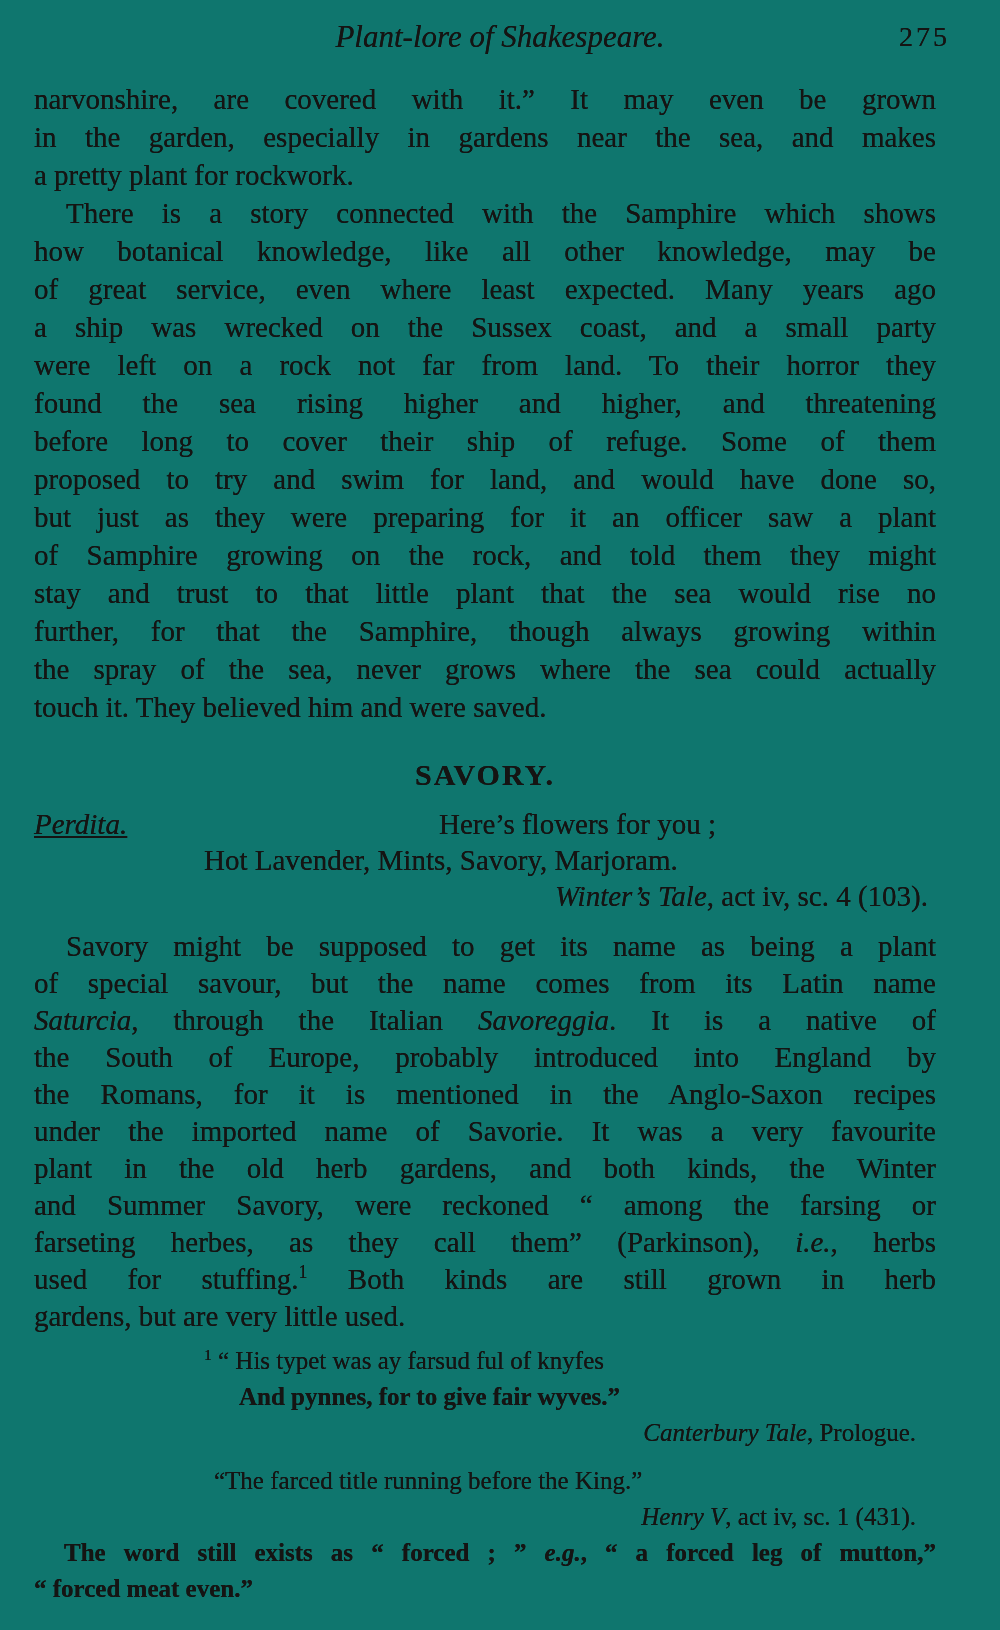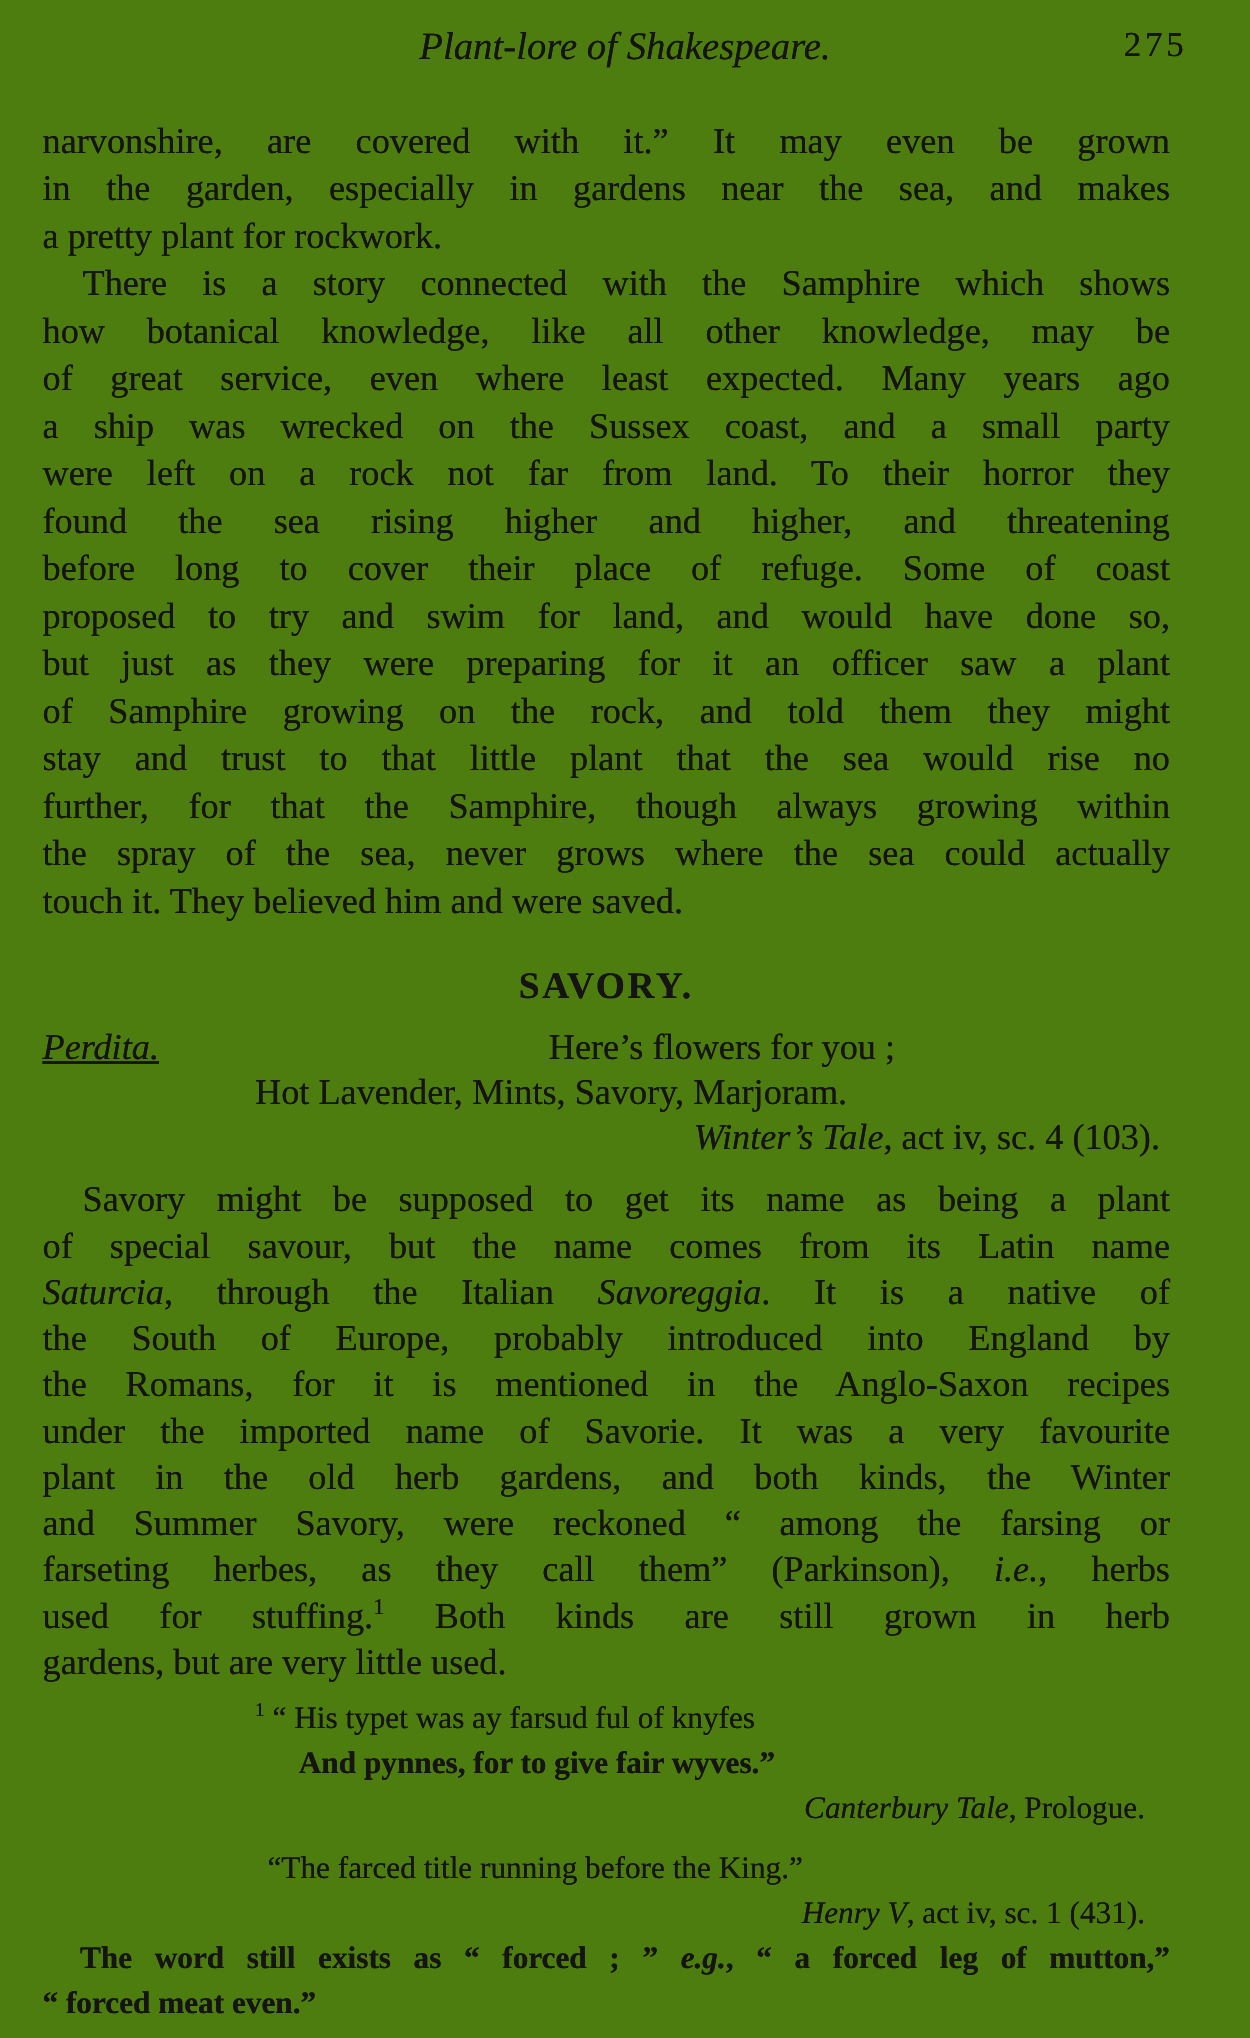--- a/index.html
+++ b/index.html
@@ -1,28 +1,28 @@
 <!DOCTYPE html>
 <html><head>
 <meta charset="utf-8">
 <style>
   html,body{margin:0;padding:0;background:#ffffff;}
   .page{
     position:relative;
     width:1000px;height:1630px;
-    background:#4d7c0f;
+    background:#0f766e;
     color:#151413;
     font-family:"Liberation Serif","DejaVu Serif",serif;
     overflow:hidden;
     text-shadow:0 0 0.4px currentColor; 
   }
   .running-header{position:absolute;top:16px;left:34px;right:34px;height:42px;}
   .header-title{text-align:center;font-style:italic;font-size:31px;line-height:42px;}
   .page-number{position:absolute;top:0;right:16px;font-size:28px;line-height:42px;letter-spacing:3px;}
-  .content{position:absolute;top:94px;left:34px;width:902px;}
+  .content{position:absolute;top:80px;left:34px;width:902px;}
   .tline{font-size:29px;line-height:38px;text-align:justify;text-align-last:justify;}
   .para .tline:last-child{text-align-last:left;}
   .indent .tline:first-child{text-indent:32px;}
   .section-heading{margin-top:32px;text-align:center;font-size:30px;letter-spacing:2px;font-weight:bold;}
   .verse{margin-top:14px;font-size:29px;line-height:36px;}
   .verse-line1{position:relative;padding-left:405px;}
   .speaker{position:absolute;left:0;top:0;font-style:italic;text-decoration:underline;}
   .verse-line2{padding-left:170px;}
   .verse-citation{text-align:right;padding-right:8px;}
   .p3 .tline{line-height:37px;}
@@ -58,21 +58,21 @@
         <div class="tline">a pretty plant for rockwork.</div>
       </div>
 
     <div class="para indent">
         <div class="tline">There is a story connected with the Samphire which shows</div>
         <div class="tline">how botanical knowledge, like all other knowledge, may be</div>
         <div class="tline">of great service, even where least expected.  Many years ago</div>
         <div class="tline">a ship was wrecked on the Sussex coast, and a small party</div>
         <div class="tline">were left on a rock not far from land.   To their horror they</div>
         <div class="tline">found the sea rising higher and higher, and threatening</div>
-        <div class="tline">before long to cover their place of refuge.  Some of coast</div>
+        <div class="tline">before long to cover their ship of refuge.  Some of them</div>
         <div class="tline">proposed to try and swim for land, and would have done so,</div>
         <div class="tline">but just as they were preparing for it an officer saw a plant</div>
         <div class="tline">of Samphire growing on the rock, and told them they might</div>
         <div class="tline">stay and trust to that little plant that the sea would rise no</div>
         <div class="tline">further, for that the Samphire, though always growing within</div>
         <div class="tline">the spray of the sea, never grows where the sea could actually</div>
         <div class="tline">touch it.   They believed him and were saved.</div>
       </div>
 
     <div class="section-heading">SAVORY.</div>

